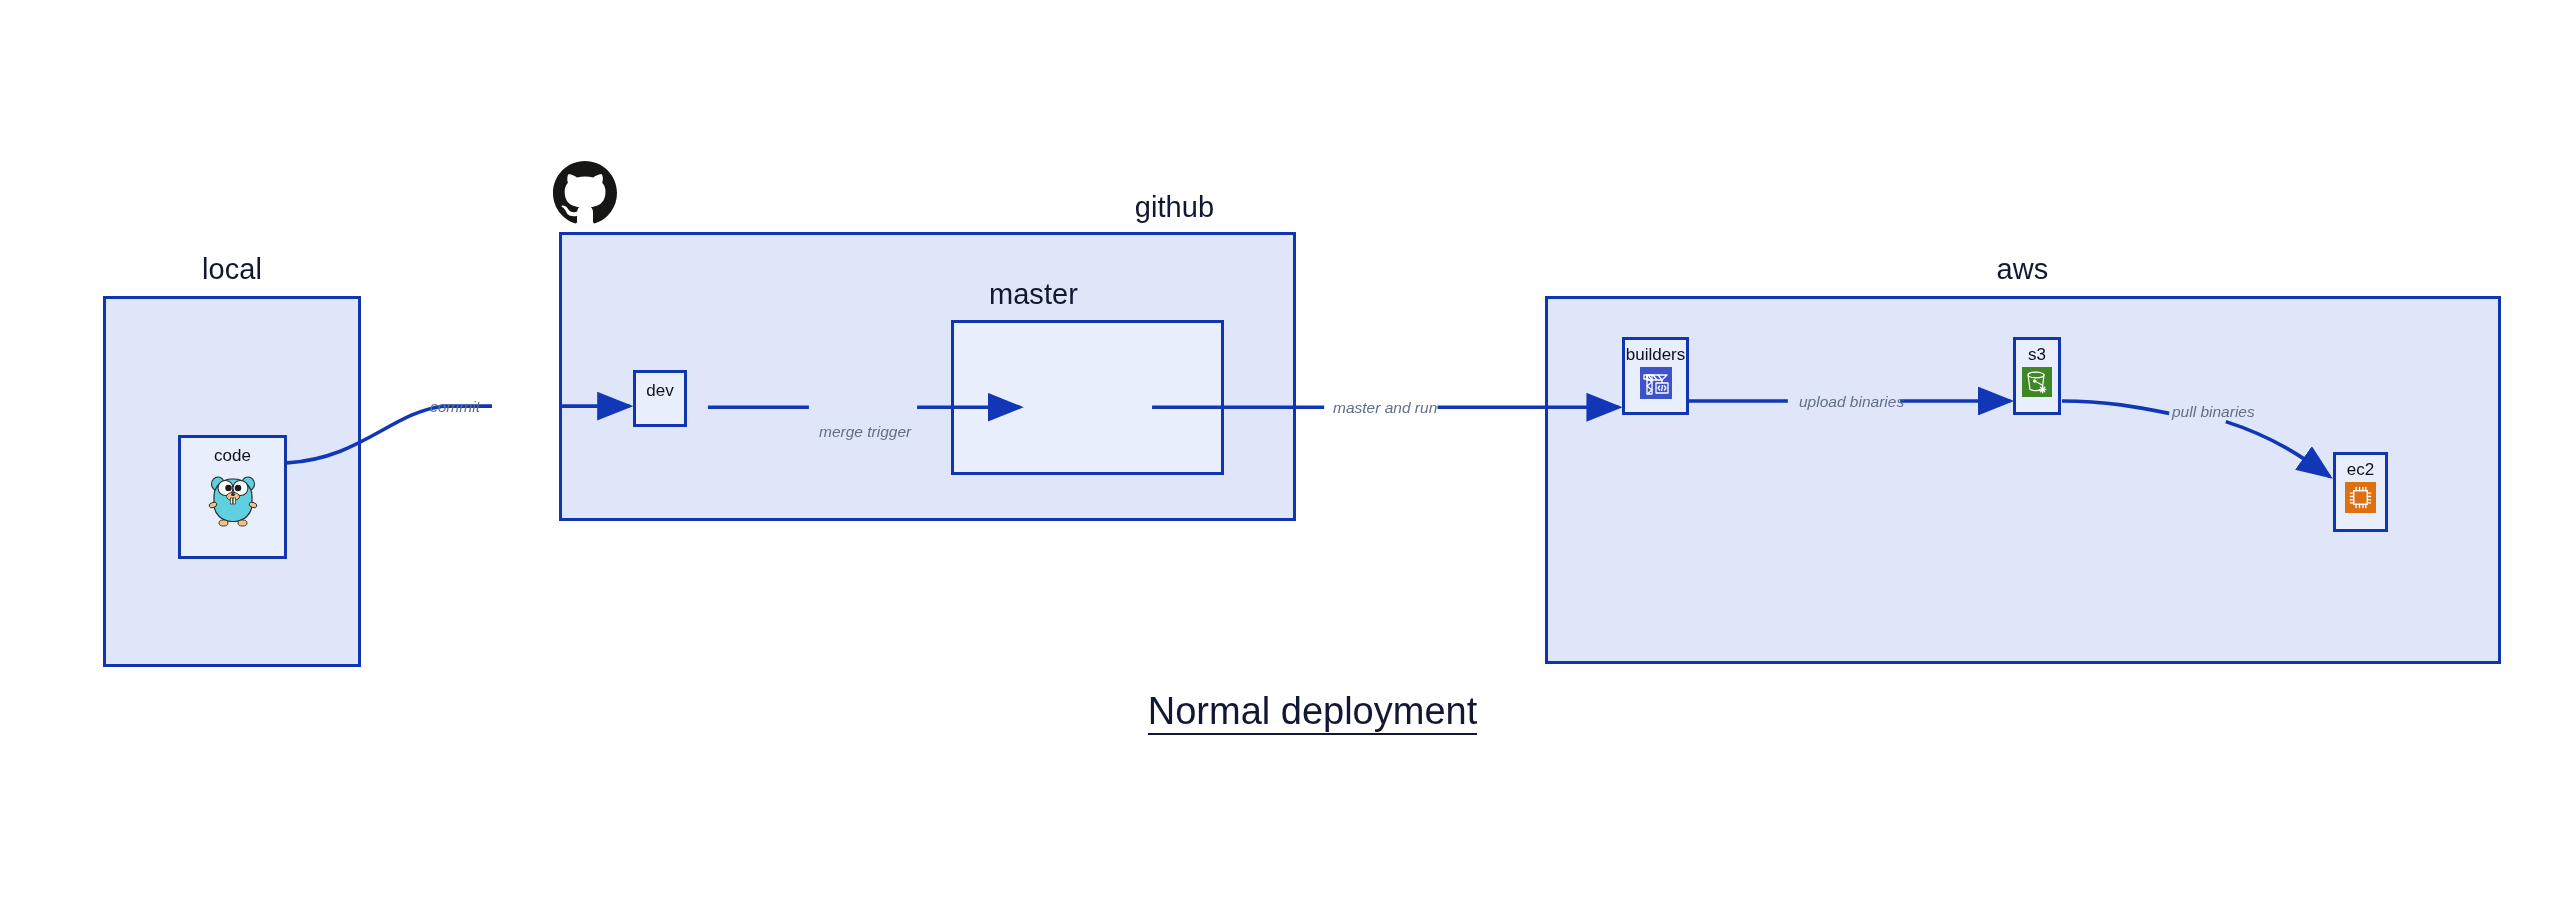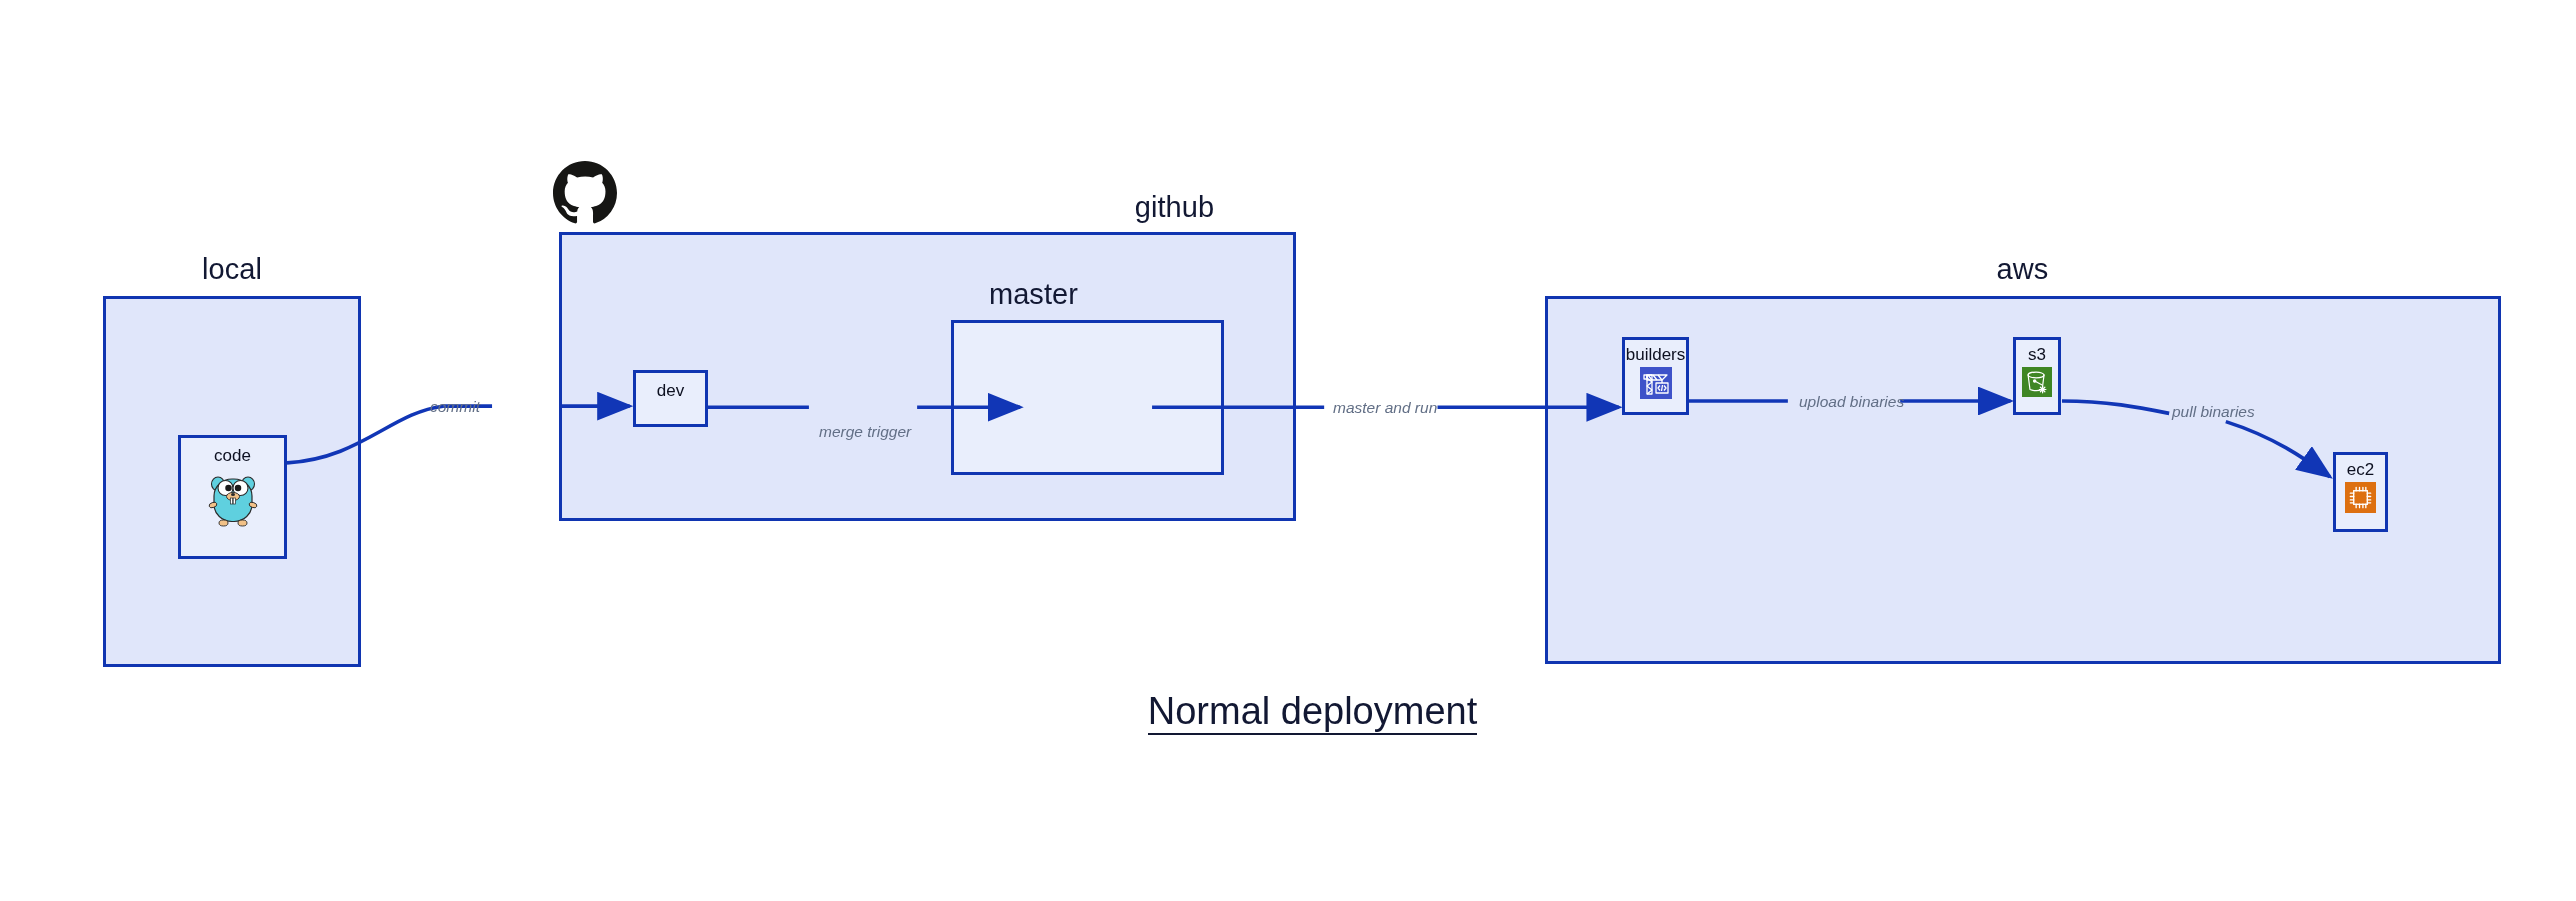--- a/index.html
+++ b/index.html
@@ -162,21 +162,21 @@
         1.48 0 1.07-.01 1.93-.01 2.2 0 .21.15.46.55.38A8.01 8.01 0 0 0 16 8c0-4.42-3.58-8-8-8Z"></path>
     </svg>
   </div>
 
   <div class="grp-title" style="left:1092px; top:191px; width:165px; text-align:center;">github</div>
   <div class="grp" style="left:559px; top:232px; width:737px; height:289px;"></div>
 
   <div class="grp-title" style="left:951px; top:278px; width:165px; text-align:center;">master</div>
   <div class="grp" style="left:951px; top:320px; width:273px; height:155px; background:#e9eefc;"></div>
 
-  <div class="node" style="left:633px; top:370px; width:75px; height:57px; padding-top:9.3px;">
+  <div class="node" style="left:633px; top:370px; width:54px; height:57px; padding-top:9.3px;">
     <span class="node-title">dev</span>
   </div>
 
 
   <div class="grp-title" style="left:1940px; top:253px; width:165px; text-align:center;">aws</div>
   <div class="grp" style="left:1545px; top:296px; width:956px; height:368px;"></div>
 
   <div class="node" style="left:1622px; top:337px; width:67px; height:78px; padding-top:6.2px;">
     <span class="node-title">builders</span>
     <span class="iconbox" style="margin-top:4.1px;">

